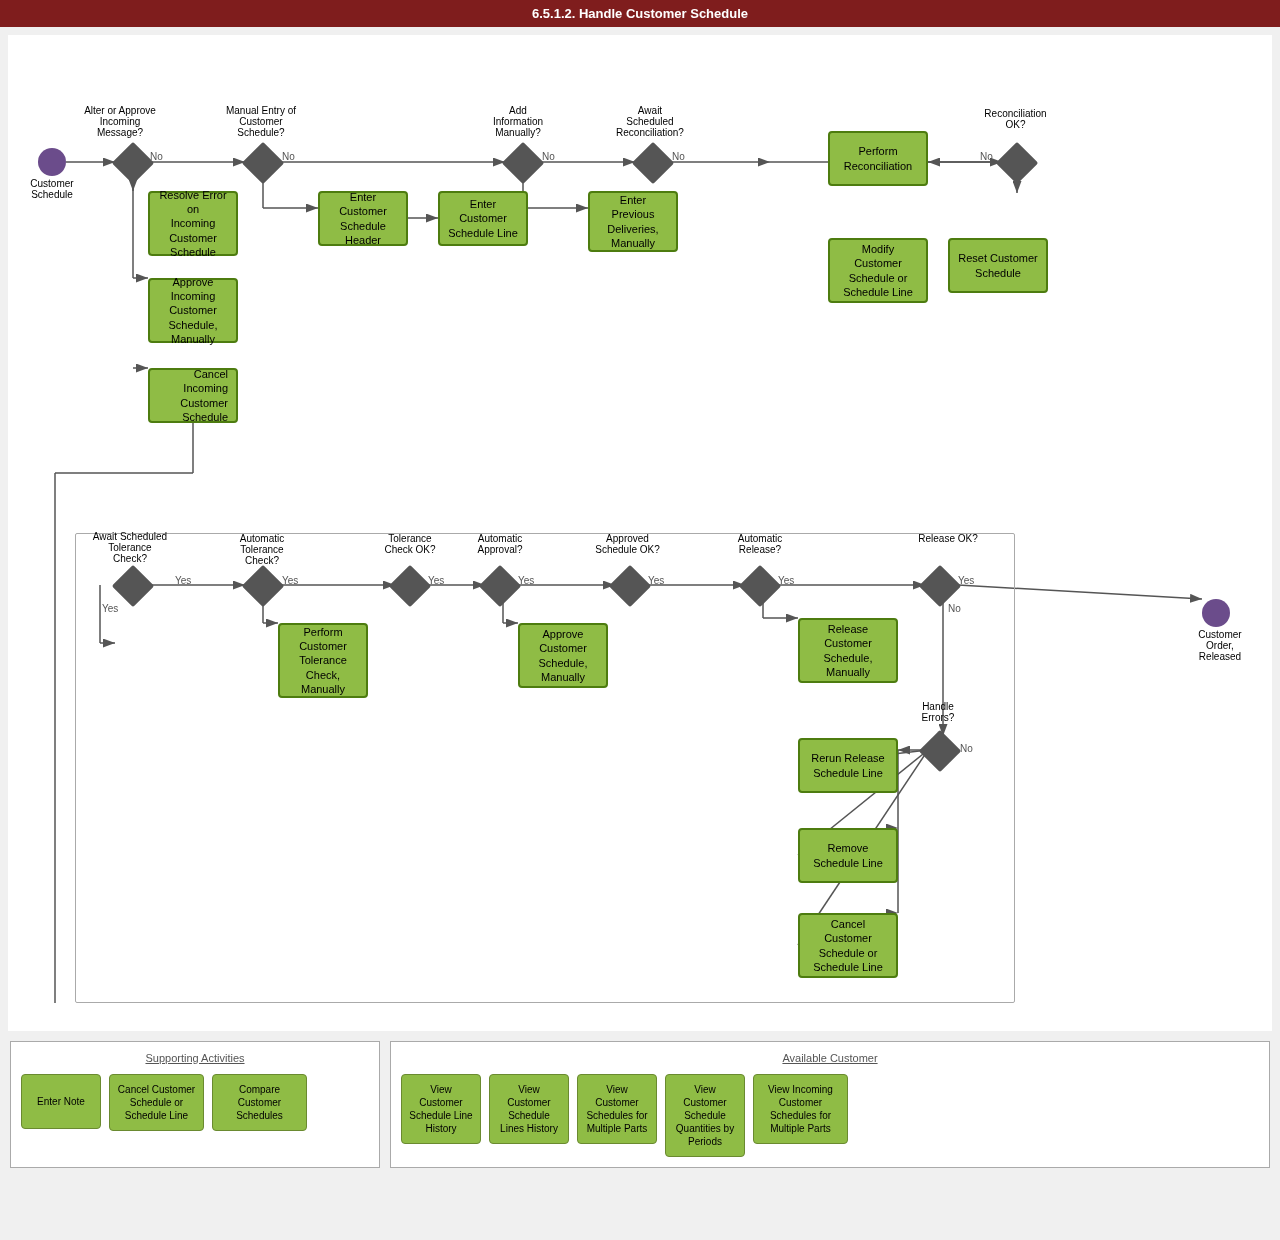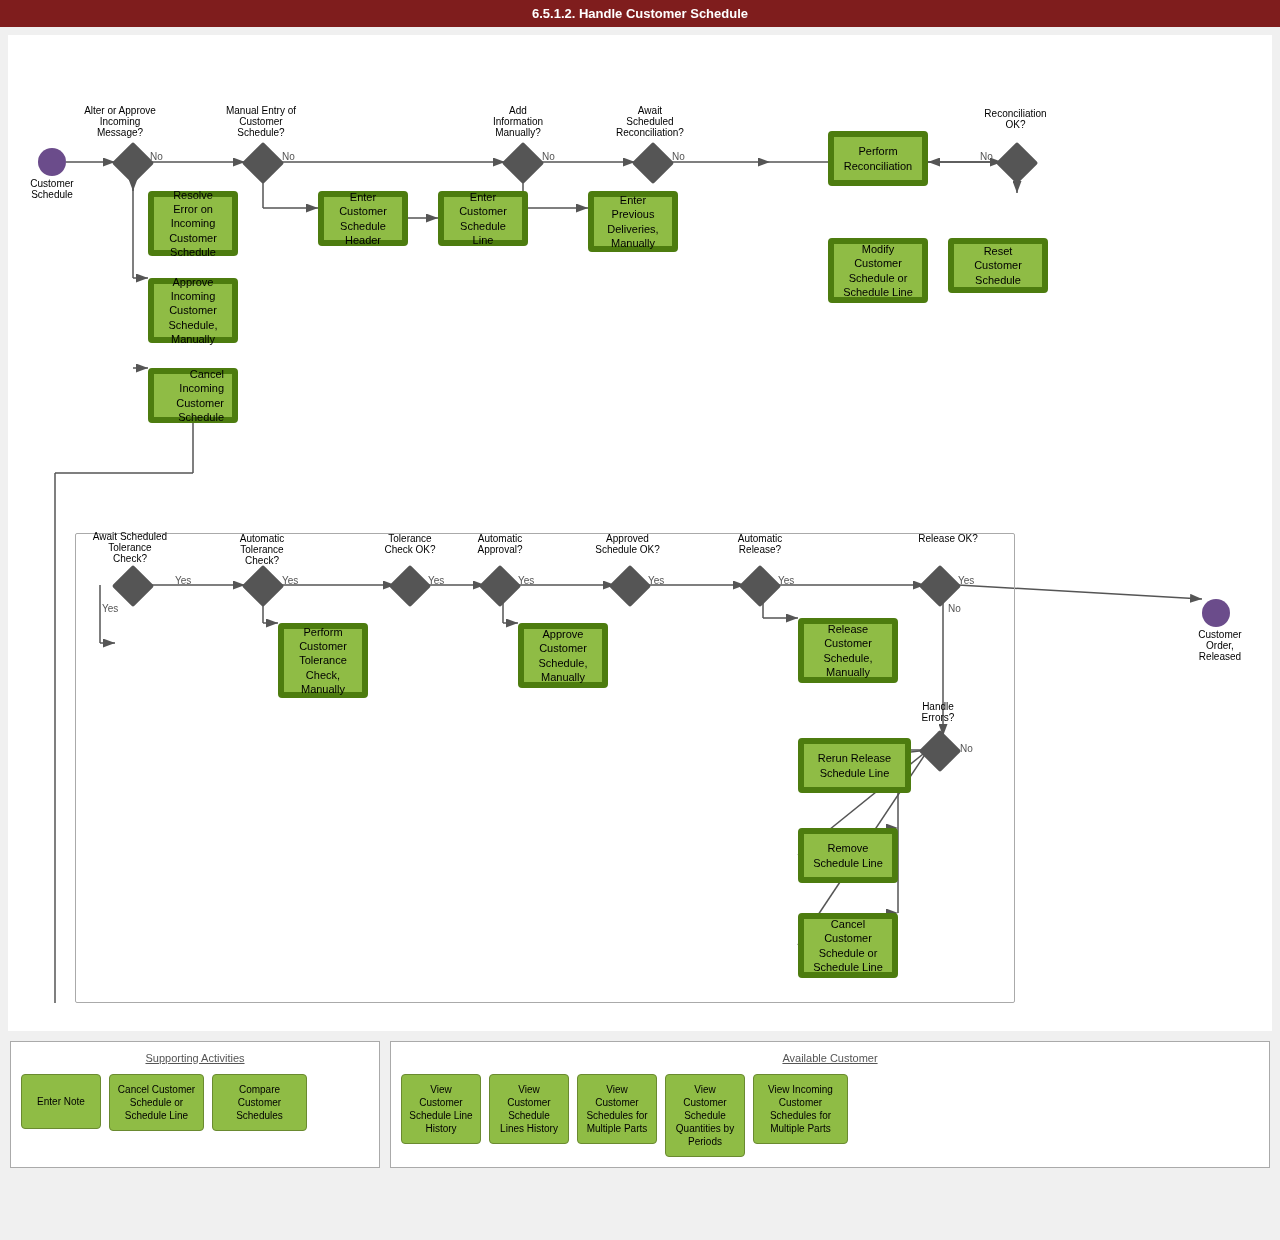--- a/index.html
+++ b/index.html
@@ -15,21 +15,21 @@
       color: white;
       text-align: center;
       padding: 6px 10px;
       font-size: 13px;
       font-weight: bold;
     }
 
     
     .activity-box {
       background: #8fbc45;
-      border: 6px solid #4d7c0f;
+      border: 2px solid #4d7c0f;
       border-radius: 4px;
       padding: 6px 8px;
       font-size: 11px;
       text-align: center;
       color: #000;
       position: absolute;
       display: flex;
       align-items: center;
       justify-content: center;
       line-height: 1.3;
@@ -318,21 +318,21 @@
       <div class="diamond" style="left:905px;top:528px;"></div>
       <div class="question-label" style="left:888px;top:490px;width:80px;">Release OK?</div>
       <div class="yes-no-label" style="left:938px;top:532px;">Yes</div>
       <div class="yes-no-label" style="left:928px;top:560px;">No</div>
 
       <div class="diamond" style="left:905px;top:693px;"></div>
       <div class="question-label" style="left:878px;top:658px;width:80px;">Handle<br>Errors?</div>
       <div class="yes-no-label" style="left:878px;top:710px;"></div>
       <div class="yes-no-label" style="left:940px;top:700px;">No</div>
 
-      <div class="activity-box" style="left:778px;top:695px;width:113px;height:55px;">Rerun Release<br>Schedule Line</div>
+      <div class="activity-box" style="left:778px;top:695px;width:100px;height:55px;">Rerun Release<br>Schedule Line</div>
 
       <div class="activity-box" style="left:778px;top:785px;width:100px;height:55px;">Remove<br>Schedule Line</div>
 
       <div class="activity-box" style="left:778px;top:870px;width:100px;height:65px;">Cancel<br>Customer<br>Schedule or<br>Schedule Line</div>
 
       <div class="endpoint" style="left:1182px;top:556px;"></div>
       <div class="endpoint-label" style="left:1170px;top:586px;width:60px;">Customer<br>Order,<br>Released</div>
 
     </div>
   </div>

